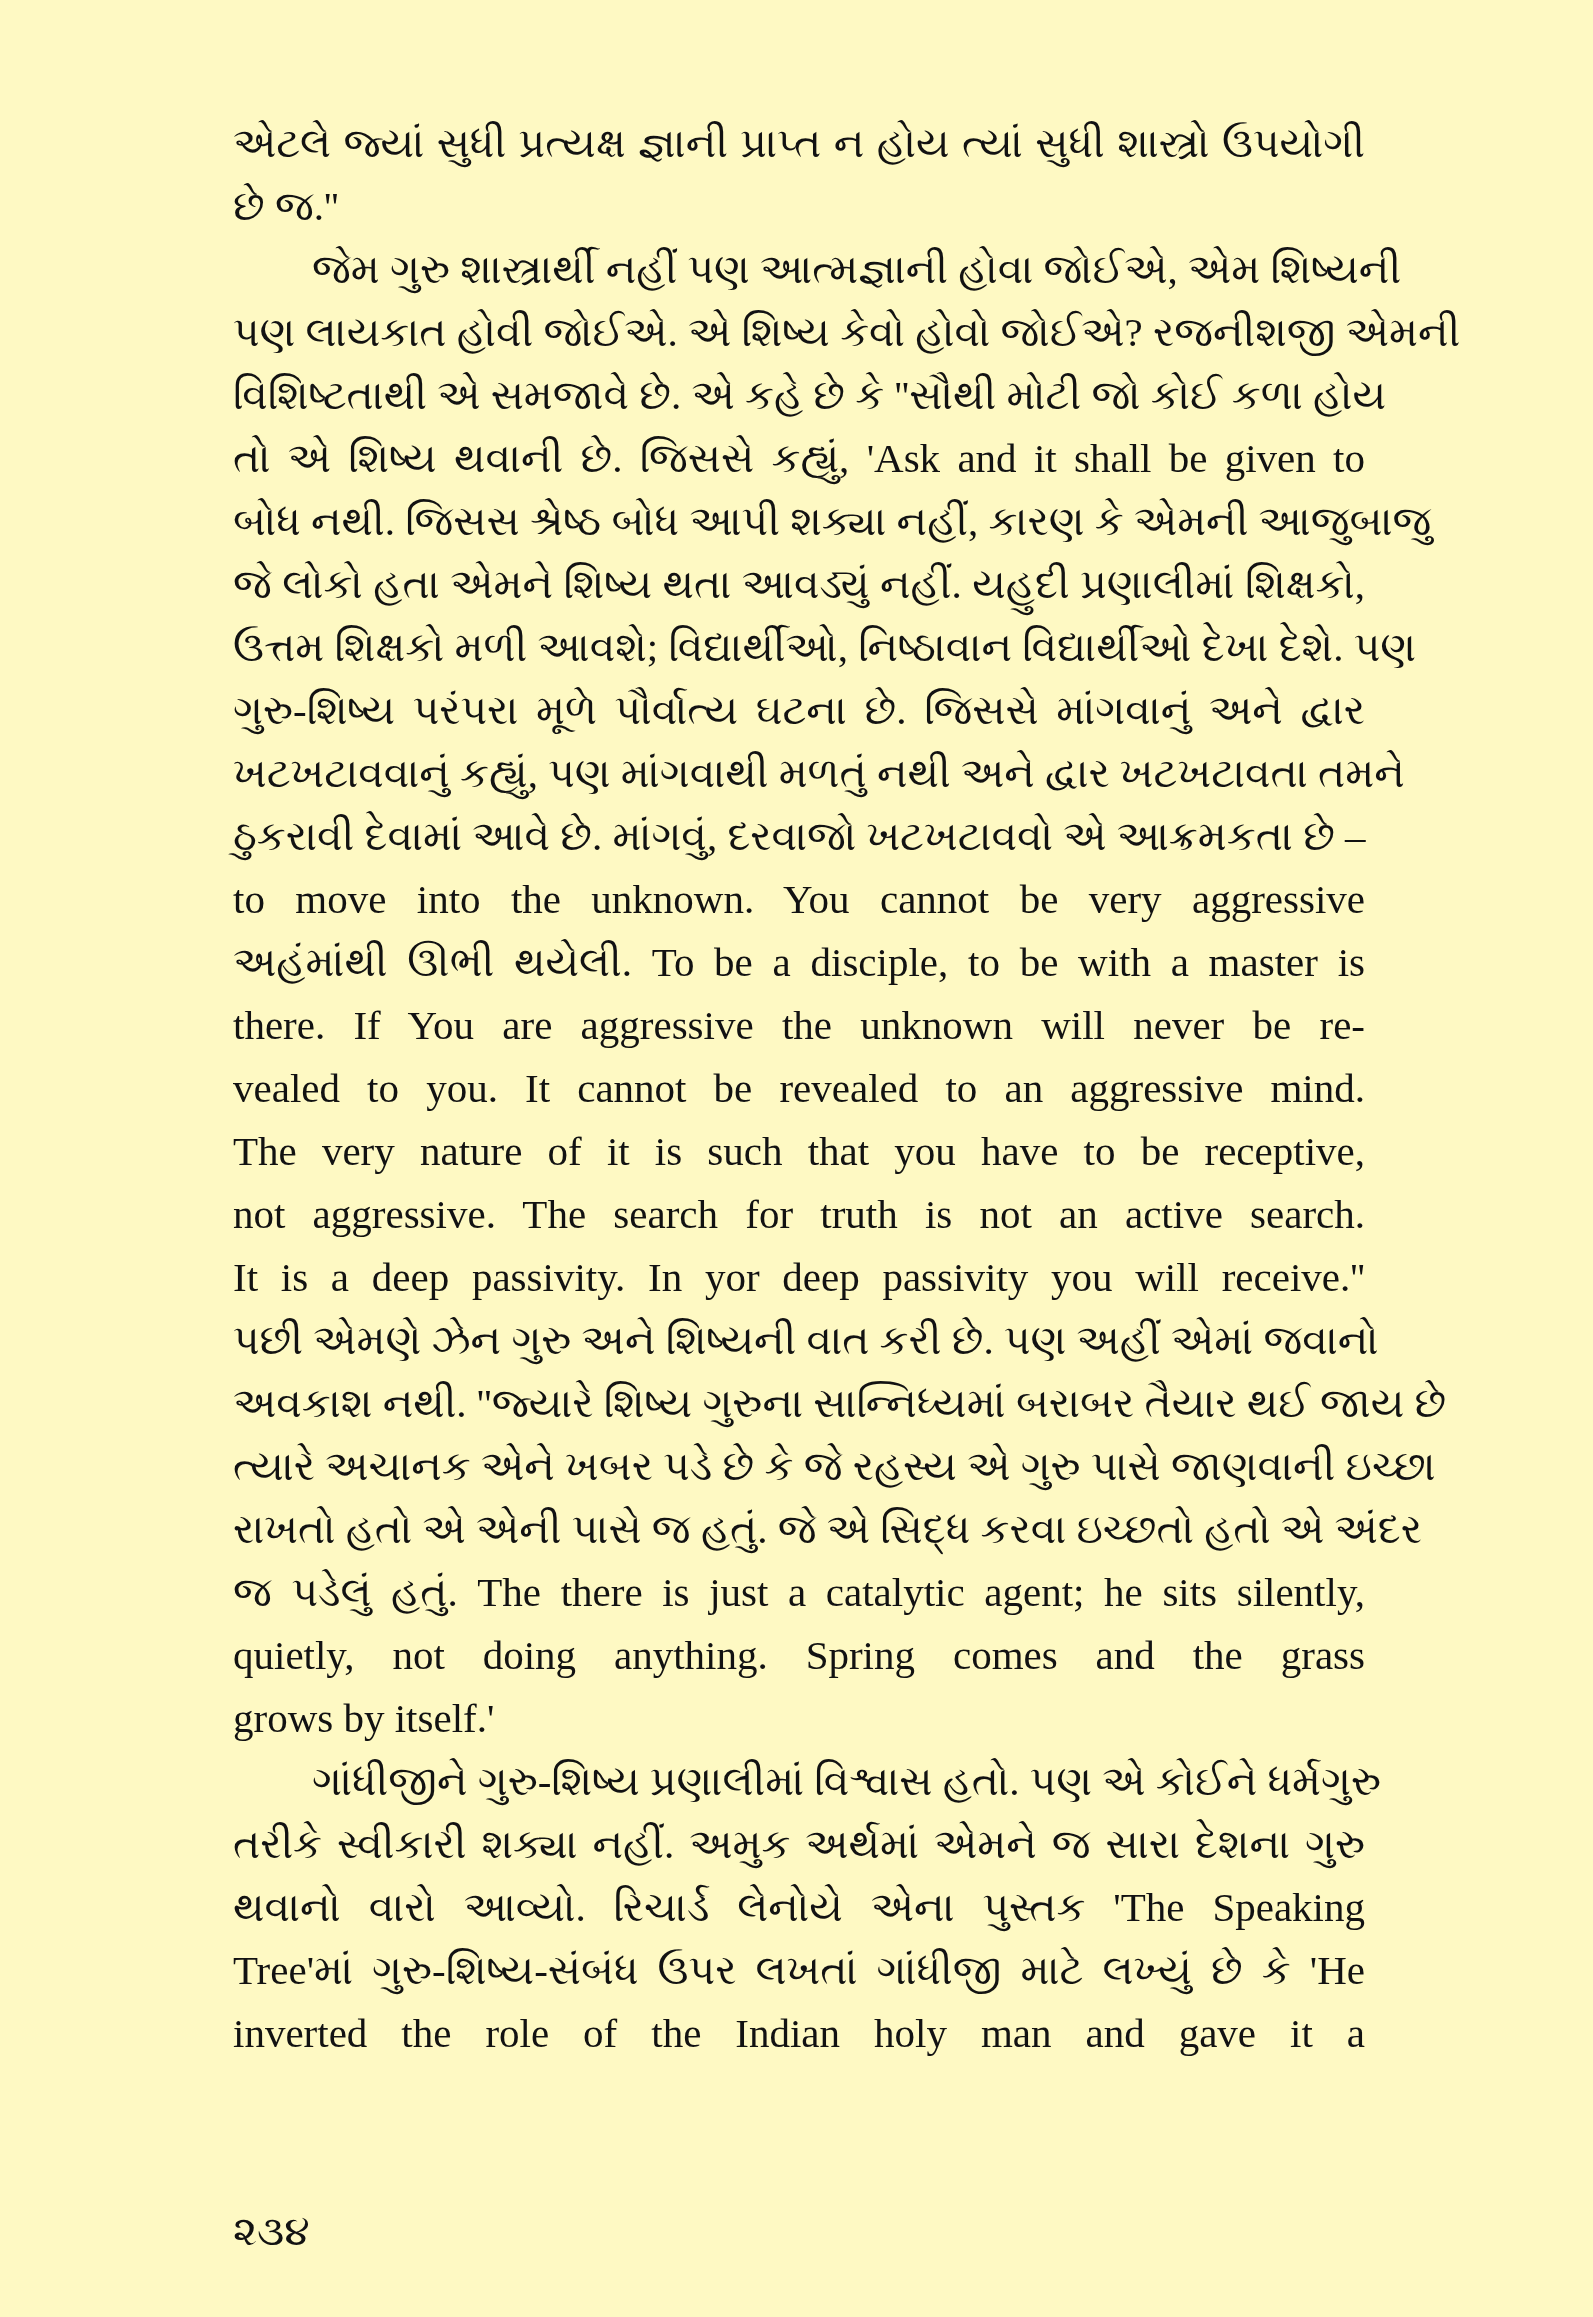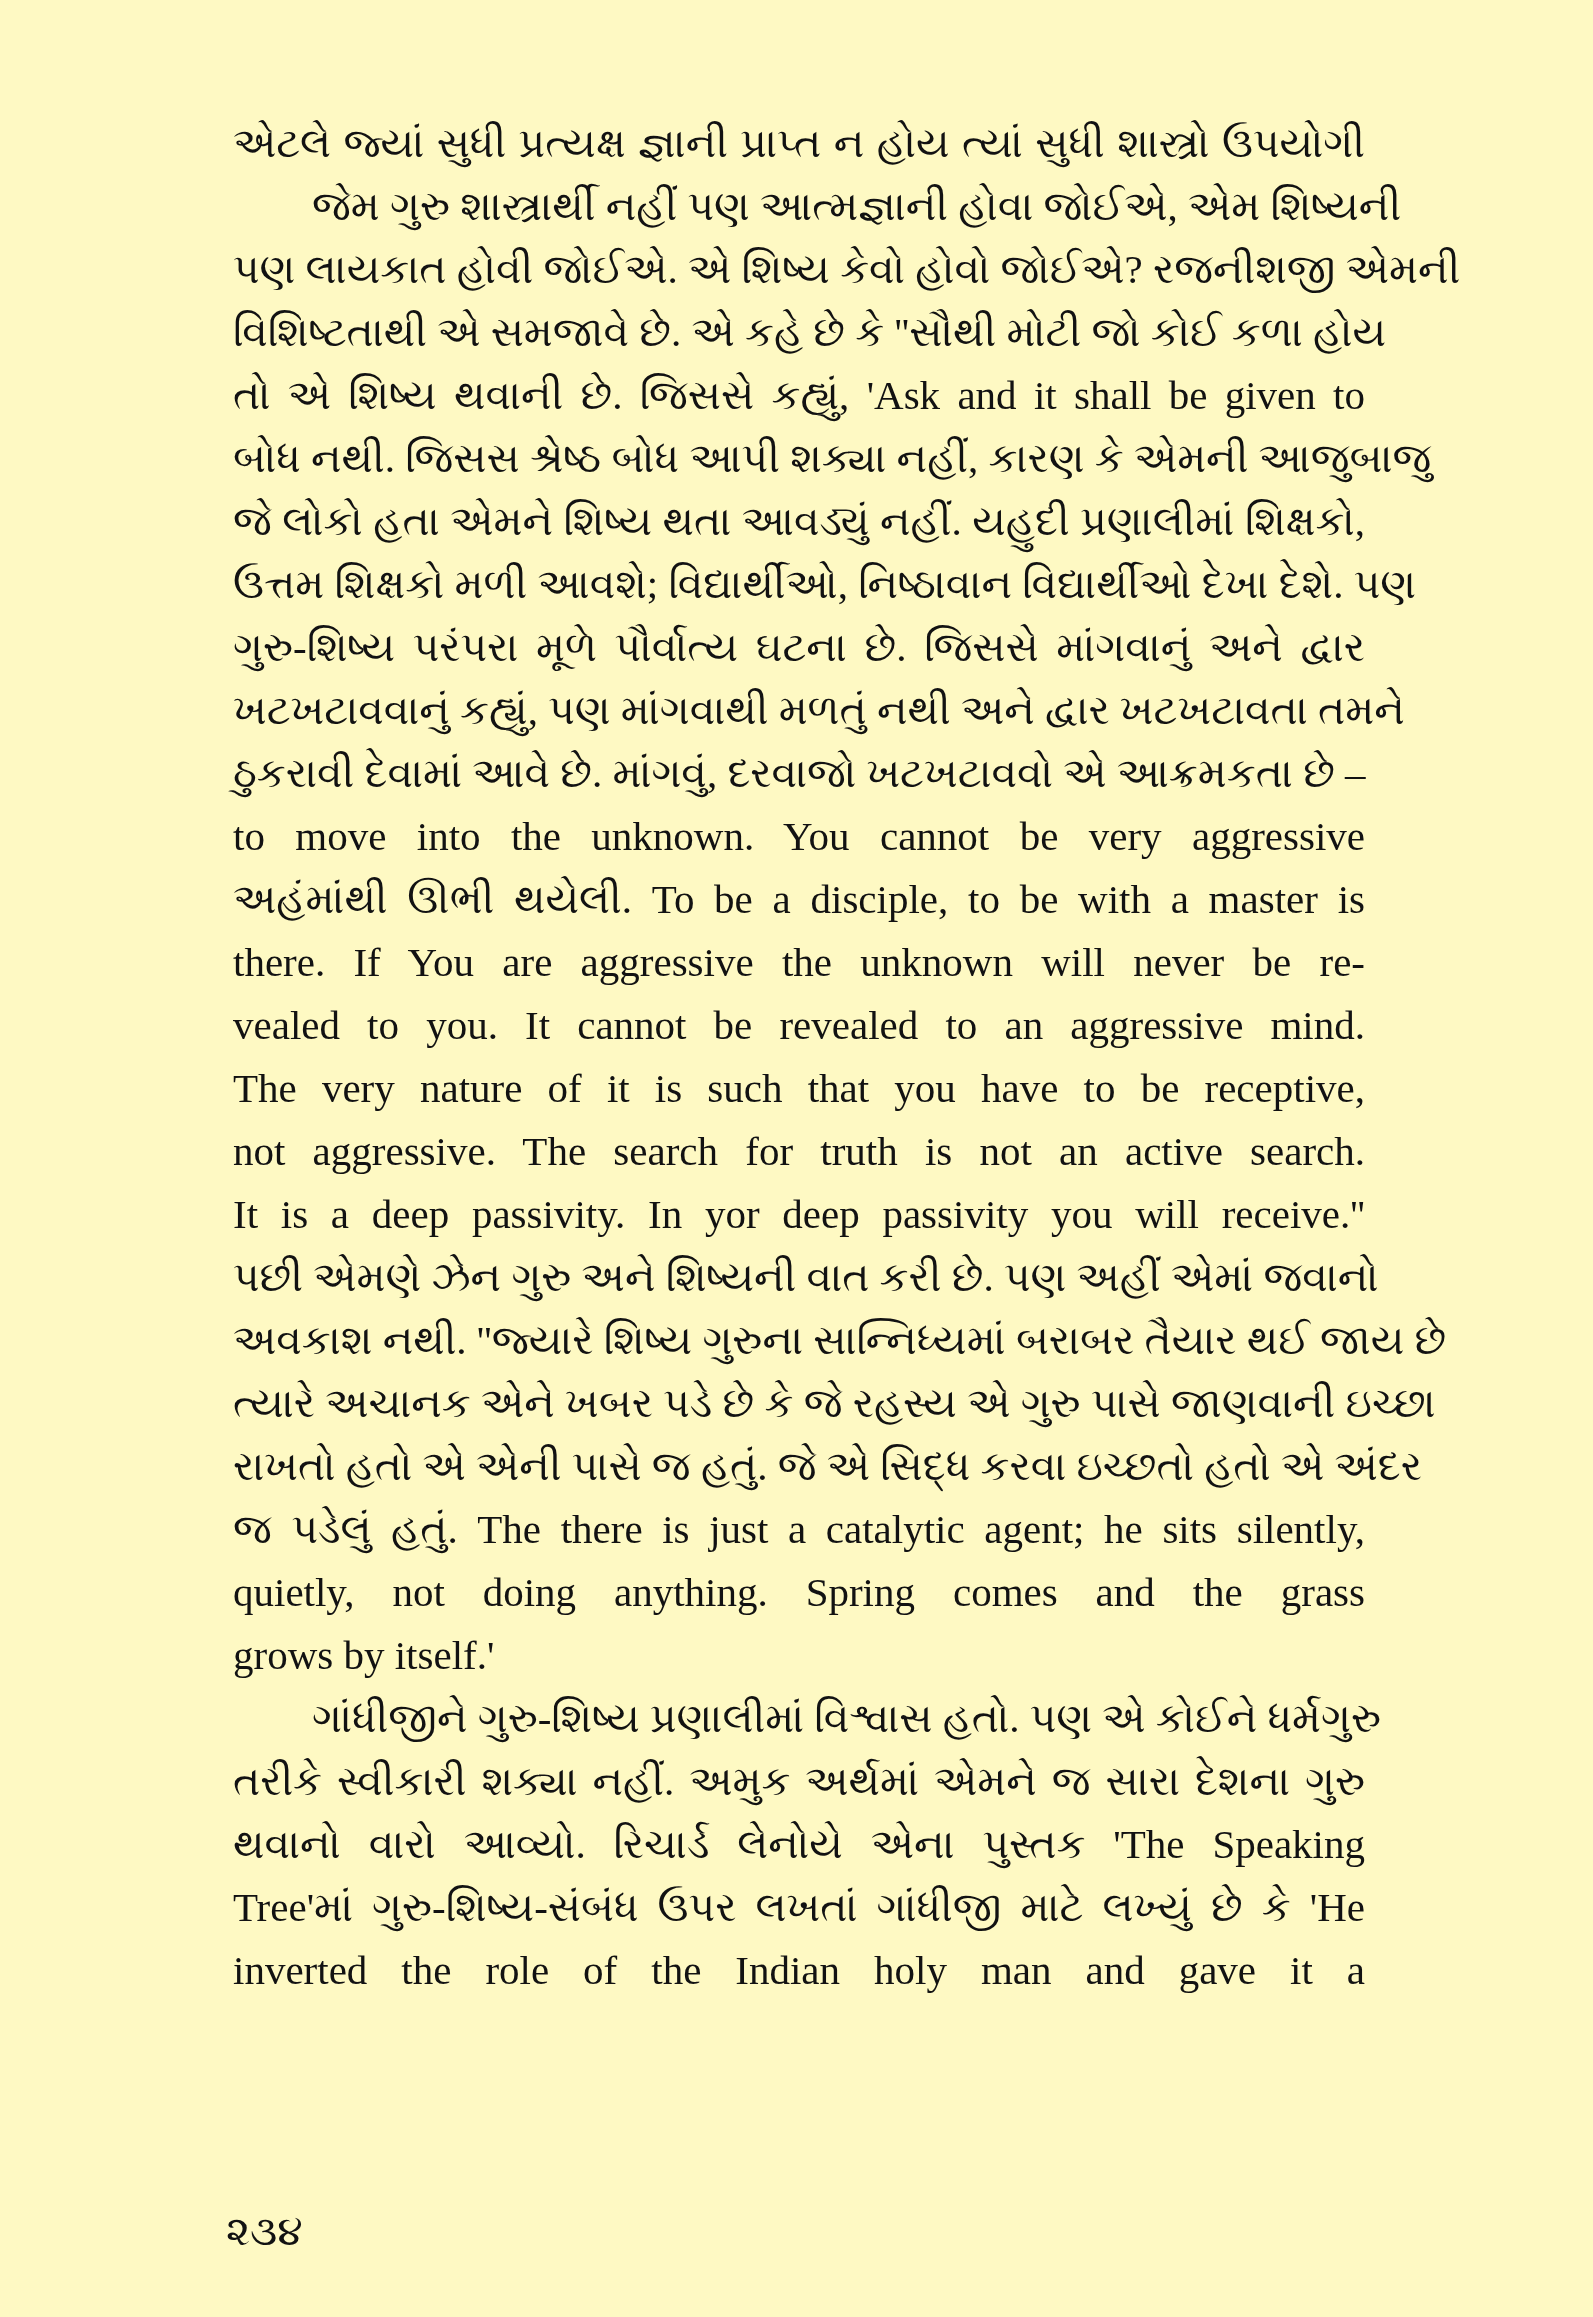--- a/index.html
+++ b/index.html
@@ -35,32 +35,33 @@
   .line.indent {
     padding-left: 79px;
   }
   .line.end {
     text-align: left;
     text-align-last: left;
     -moz-text-align-last: left;
   }
   .page-number {
     position: absolute;
-    left: 226px;
+    left: 233px;
     top: 2202px;
     font-size: 41px;
     line-height: 58px;
   }
 </style>
 </head>
 <body>
 
 <div class="page">
   <div class="textblock">
       <div class="line">એટલે જ્યાં સુધી પ્રત્યક્ષ જ્ઞાની પ્રાપ્ત ન હોય ત્યાં સુધી શાસ્ત્રો ઉપયોગી</div>
+      <div class="line end">છે જ.''</div>
       <div class="line indent">જેમ ગુરુ શાસ્ત્રાર્થી નહીં પણ આત્મજ્ઞાની હોવા જોઈએ, એમ શિષ્યની</div>
       <div class="line">પણ લાયકાત હોવી જોઈએ. એ શિષ્ય કેવો હોવો જોઈએ? રજનીશજી એમની</div>
       <div class="line">વિશિષ્ટતાથી એ સમજાવે છે. એ કહે છે કે ''સૌથી મોટી જો કોઈ કળા હોય</div>
       <div class="line">તો એ શિષ્ય થવાની છે. જિસસે કહ્યું, 'Ask and it shall be given to</div>
       <div class="line">બોધ નથી. જિસસ શ્રેષ્ઠ બોધ આપી શક્યા નહીં, કારણ કે એમની આજુબાજુ</div>
       <div class="line">જે લોકો હતા એમને શિષ્ય થતા આવડ્યું નહીં. યહુદી પ્રણાલીમાં શિક્ષકો,</div>
       <div class="line">ઉત્તમ શિક્ષકો મળી આવશે; વિદ્યાર્થીઓ, નિષ્ઠાવાન વિદ્યાર્થીઓ દેખા દેશે. પણ</div>
       <div class="line">ગુરુ-શિષ્ય પરંપરા મૂળે પૌર્વાત્ય ઘટના છે. જિસસે માંગવાનું અને દ્વાર</div>
       <div class="line">ખટખટાવવાનું કહ્યું, પણ માંગવાથી મળતું નથી અને દ્વાર ખટખટાવતા તમને</div>
       <div class="line">ઠુકરાવી દેવામાં આવે છે. માંગવું, દરવાજો ખટખટાવવો એ આક્રમકતા છે –</div>

